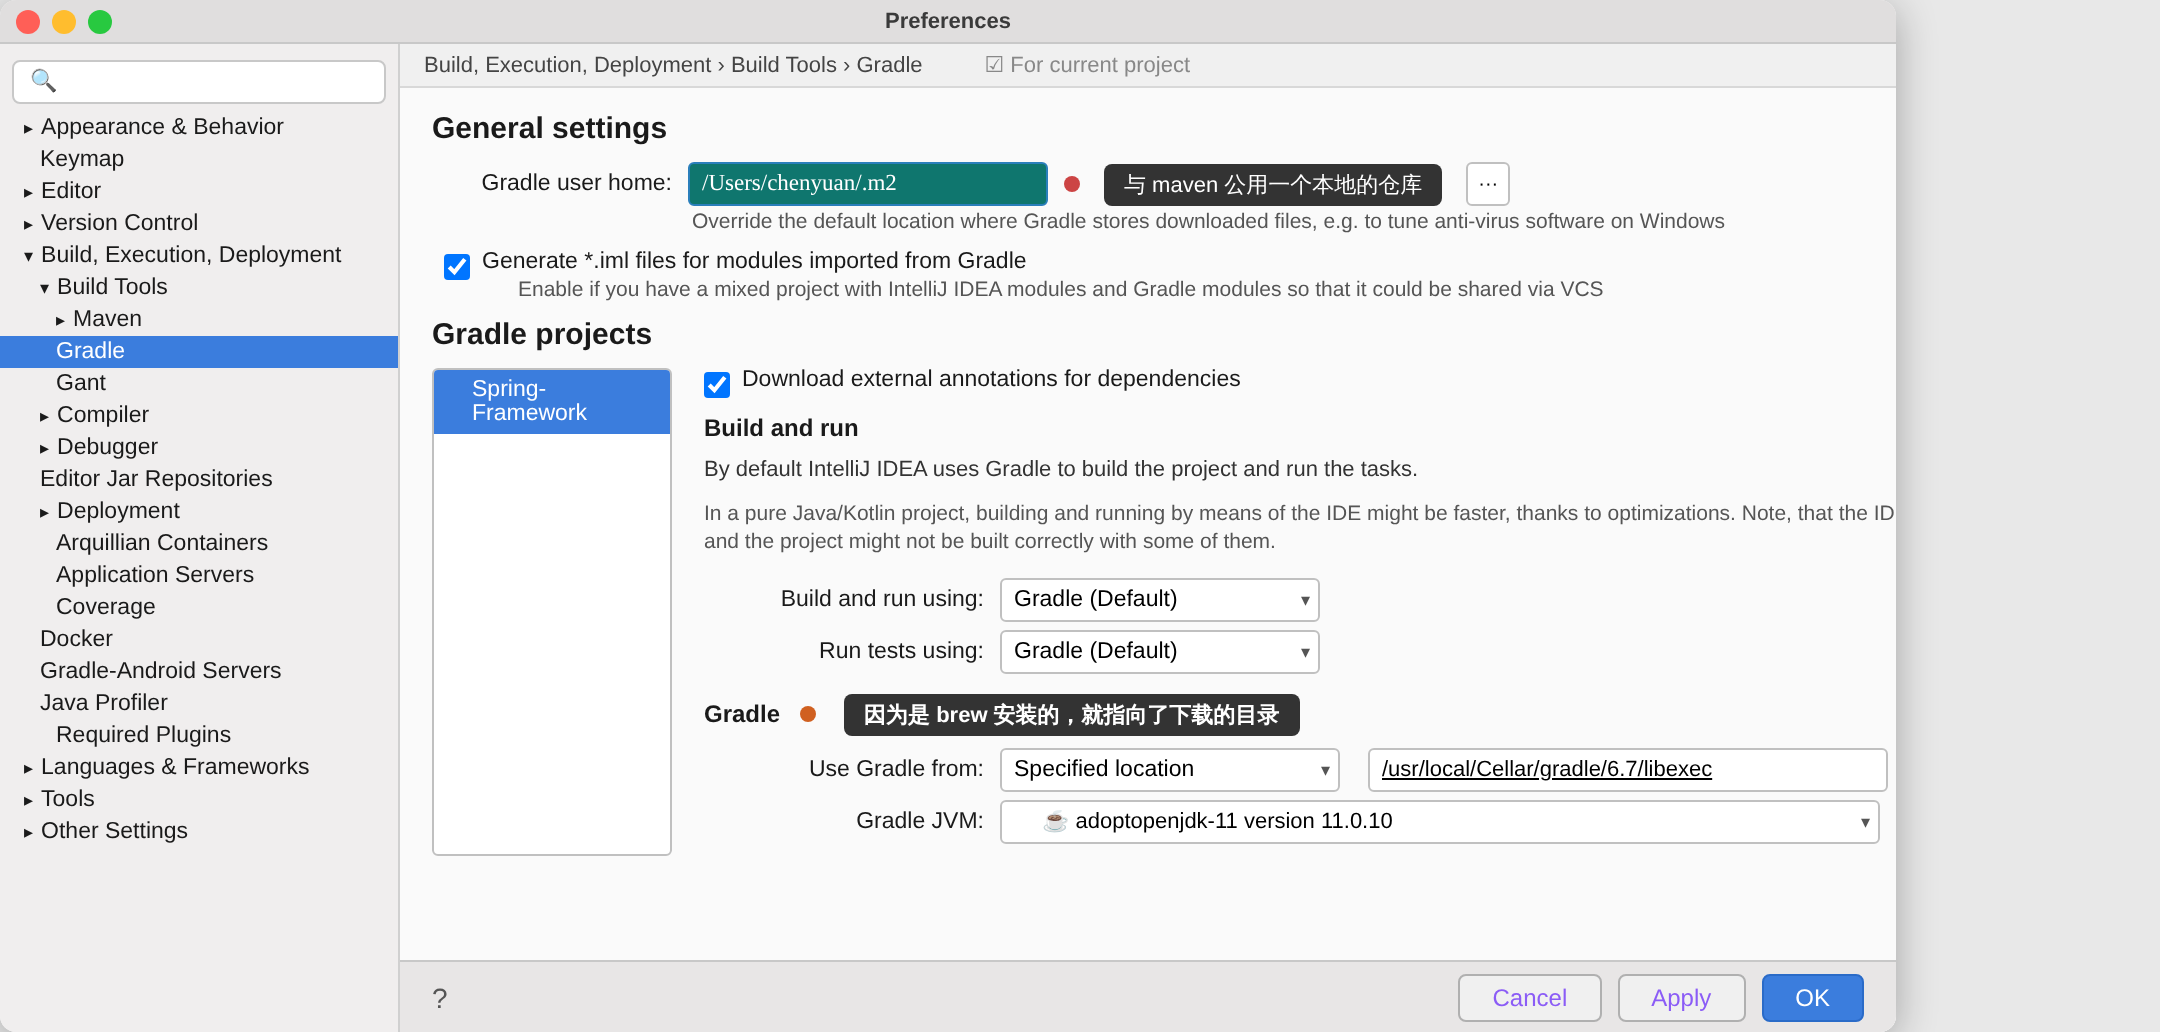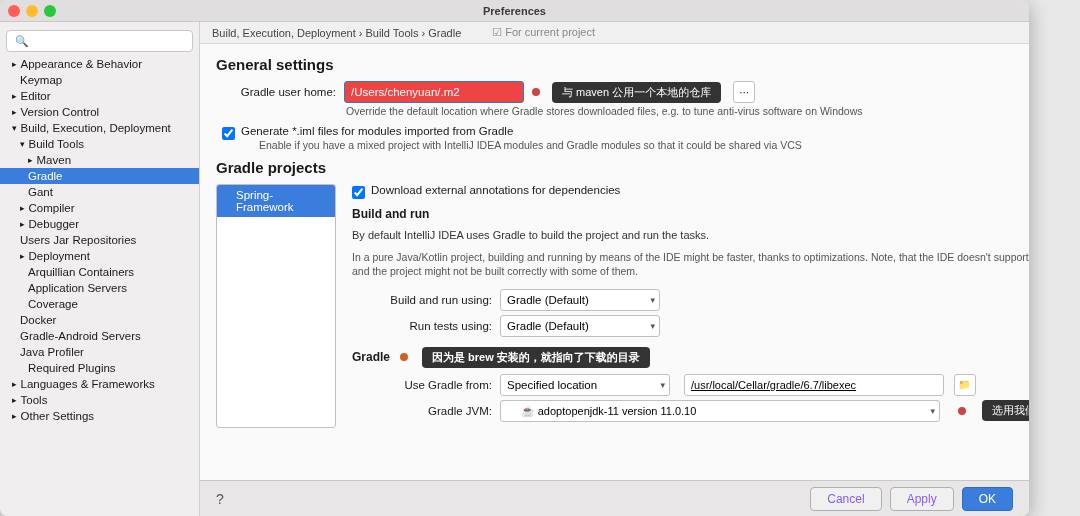--- a/index.html
+++ b/index.html
@@ -1,18 +1,18 @@
 <!DOCTYPE html>
 <html><head>
   <meta charset="utf-8">
   <style>
     * { box-sizing: border-box; margin: 0; padding: 0; }
     body { font-family: -apple-system, BlinkMacSystemFont, "Helvetica Neue", Arial, sans-serif; font-size: 12px; background: #e8e8e8; color: #1a1a1a; }
 
-    .window { width: 1029px; height: 516px; background: #f5f5f5; border-radius: 8px; overflow: hidden; display: flex; flex-direction: column; box-shadow: 0 4px 20px rgba(0,0,0,0.3); }
+    .window { width: 948px; height: 516px; background: #f5f5f5; border-radius: 8px; overflow: hidden; display: flex; flex-direction: column; box-shadow: 0 4px 20px rgba(0,0,0,0.3); }
 
     .titlebar { height: 22px; background: #e0dede; display: flex; align-items: center; justify-content: center; position: relative; border-bottom: 1px solid #c8c8c8; flex-shrink: 0; }
     .titlebar-buttons { position: absolute; left: 8px; display: flex; gap: 6px; }
     .titlebar-btn { width: 12px; height: 12px; border-radius: 50%; }
     .btn-close { background: #ff5f57; }
     .btn-min { background: #ffbd2e; }
     .btn-max { background: #28c940; }
     .titlebar-title { font-size: 11px; font-weight: 600; color: #3a3a3a; }
 
     .content { display: flex; flex: 1; overflow: hidden; }
@@ -34,21 +34,21 @@
 
     .main-content { flex: 1; overflow-y: auto; padding: 12px 16px; }
 
     .section-title { font-size: 15px; font-weight: 600; color: #1a1a1a; margin-bottom: 8px; }
 
     .form-row { display: flex; align-items: center; margin-bottom: 6px; gap: 8px; }
     .form-label { font-size: 11.5px; color: #1a1a1a; min-width: 120px; text-align: right; white-space: nowrap; }
     .form-label-wide { min-width: 140px; }
 
     .text-input { border: 1px solid #c0c0c0; border-radius: 3px; padding: 2px 6px; font-size: 11.5px; background: white; height: 22px; }
-    .text-input.highlight { background: #ef4444; color: white; border-color: #2a7fbb; }
+    .text-input.highlight { background: #0f766e; color: white; border-color: #2a7fbb; font-family: Liberation Serif, serif; }
 
     .browse-btn { width: 22px; height: 22px; border: 1px solid #c0c0c0; background: white; border-radius: 3px; cursor: pointer; display: flex; align-items: center; justify-content: center; font-size: 10px; }
 
     .checkbox-row { display: flex; align-items: flex-start; gap: 6px; margin-bottom: 6px; }
     .checkbox-row input[type=checkbox] { margin-top: 2px; }
     .checkbox-label { font-size: 11.5px; }
     .checkbox-sub { font-size: 10.5px; color: #555; margin-top: 2px; margin-left: 18px; }
 
     .projects-section { display: flex; gap: 0; }
     .projects-list { width: 120px; border: 1px solid #c0c0c0; border-radius: 3px; background: white; overflow: hidden; flex-shrink: 0; }
@@ -139,21 +139,21 @@
       </div>
       <div class="sidebar-item indent1 parent">
         <span class="arrow">▸</span>
         <span>Compiler</span>
       </div>
       <div class="sidebar-item indent1 parent">
         <span class="arrow">▸</span>
         <span>Debugger</span>
       </div>
       <div class="sidebar-item indent1">
-        <span>Users Jar Repositories</span>
+        <span>Editor Jar Repositories</span>
       </div>
       <div class="sidebar-item indent1 parent">
         <span class="arrow">▸</span>
         <span>Deployment</span>
       </div>
       <div class="sidebar-item indent2">
         <span>Arquillian Containers</span>
       </div>
       <div class="sidebar-item indent2">
         <span>Application Servers</span>

